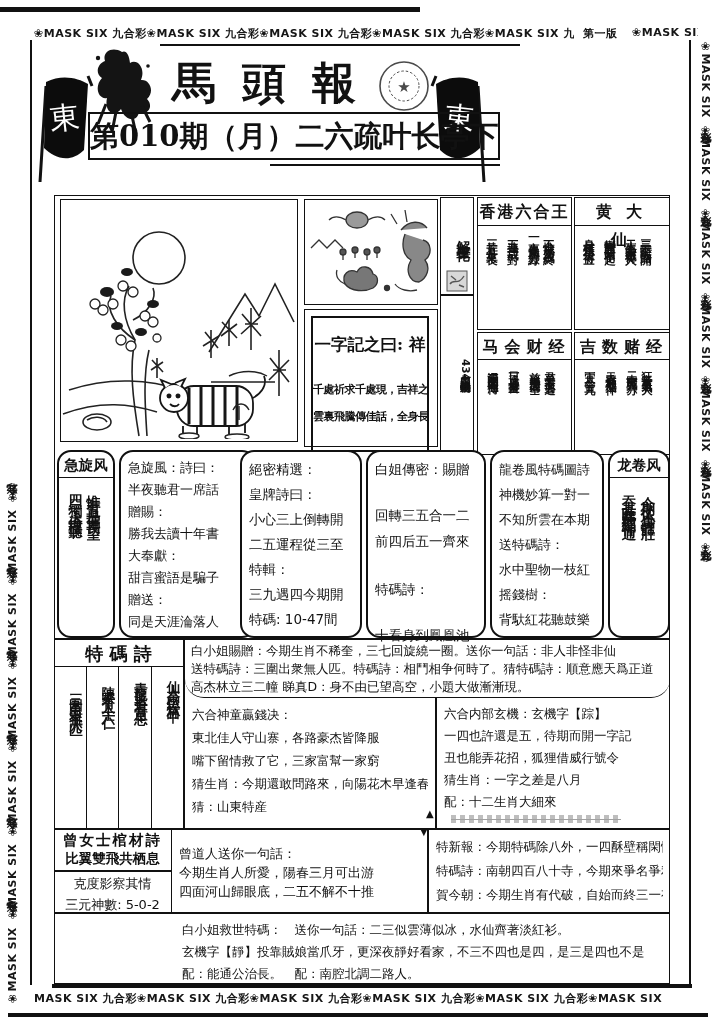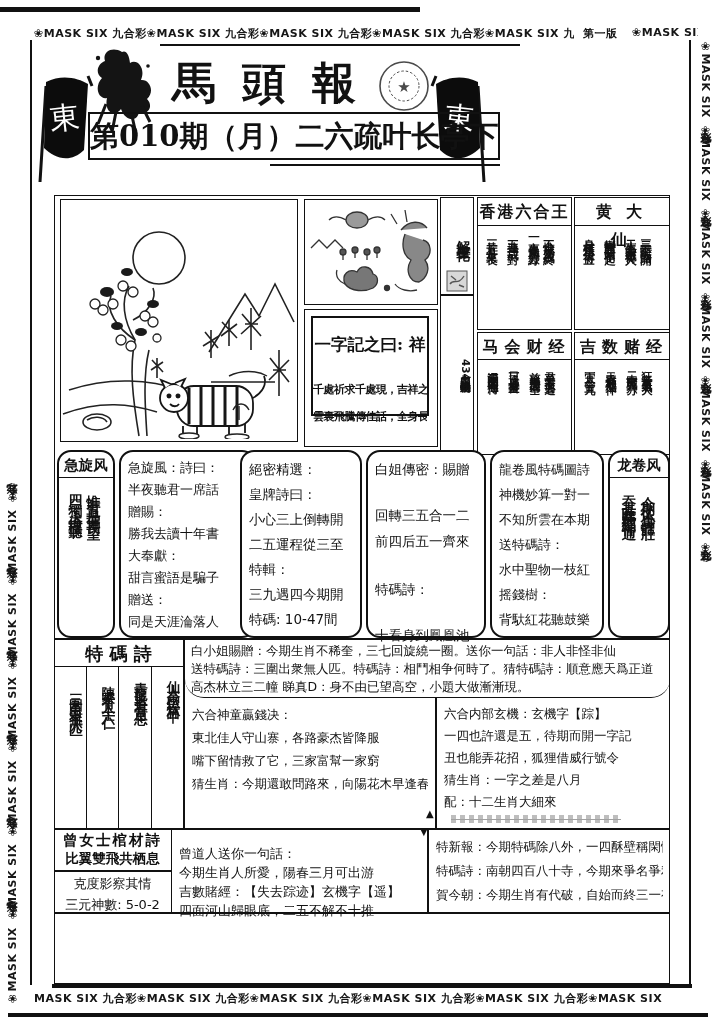--- a/index.html
+++ b/index.html
@@ -146,21 +146,21 @@
         <path d="M40,84 C36,74 44,68 52,72 C56,64 66,66 68,74 C74,76 74,84 68,88 C60,92 46,92 40,84 Z" fill="#777"></path>
         <path d="M40,84 C34,82 30,76 32,70"></path>
         <circle cx="82" cy="88" r="2.5" fill="#333"></circle>
         <path d="M96,30 C104,20 116,20 122,28 M100,34 C96,44 98,56 106,60 C100,70 104,82 114,82 C122,78 126,68 120,60 C128,54 126,42 118,40" fill="#888"></path>
         <path d="M92,24 L86,14 M102,22 L100,10 M112,90 C104,92 94,90 90,84"></path>
       </g>
     </svg>
   </div>
 
   <div class="abs thinbox" style="left:304px;top:309px;width:134px;height:138px;">
-    <div class="abs" style="left:6px;top:6px;width:118px;height:100px;border:2.5px solid #111;box-sizing:border-box;">
+    <div class="abs" style="left:6px;top:6px;width:118px;height:136px;border:2.5px solid #111;box-sizing:border-box;">
       <div class="serif b ln" style="font-size:16.5px;text-align:center;margin-top:16px;">一字記之曰: 祥</div>
       <div class="serif b ln" style="font-size:11px;text-align:center;margin-top:26px;letter-spacing:-0.5px;">千處祈求千處現，吉祥之物現呈祥</div>
       <div class="serif b ln" style="font-size:11px;text-align:center;margin-top:12px;letter-spacing:-0.5px;">雲裏飛騰傳佳話，全身長毛白又白</div>
     </div>
   </div>
 
   <div class="abs thinbox" style="left:440px;top:197px;width:34px;height:258px;">
     <div class="vtx serif b" style="font-size:14px;margin:6px auto 0;letter-spacing:4px;height:62px;text-align:center;width:100%;">解畫佬</div>
     <svg width="22" height="22" viewBox="0 0 22 22" style="display:block;margin:4px auto 2px;">
       <rect x="1" y="1" width="20" height="20" fill="#d8d8d8" stroke="#555"></rect>
@@ -275,20 +275,21 @@
     <div class="abs" style="left:131px;top:0;width:485px;height:58px;border-bottom:1.5px solid #111;box-sizing:border-box;padding:2px 6px;font-size:12.5px;line-height:18px;border-radius:19px;">
       <div class="ln">白小姐賜贈：今期生肖不稀奎，三七回旋繞一圈。送你一句話：非人非怪非仙</div>
       <div class="ln">送特碼詩：三圍出衆無人匹。特碼詩：相鬥相争何時了。猜特碼詩：順意應天爲正道</div>
       <div class="ln">高杰林立三二幢 睇真D：身不由已望高空，小題大做漸漸現。</div>
     </div>
     <div class="abs cellpad" style="left:131px;top:58px;width:252px;height:130px;border-right:2px solid #111;box-sizing:border-box;font-size:12.5px;line-height:23px;">
       <div class="ln">六合神童贏錢决：</div>
       <div class="ln">東北佳人守山寨，各路豪杰皆降服</div>
       <div class="ln">嘴下留情救了它，三家富幫一家窮</div>
       <div class="ln">猜生肖：今期還敢問路來，向陽花木早逢春</div>
+      <div class="ln">猜：山東特産</div>
     </div>
     <div class="abs cellpad" style="left:383px;top:58px;width:233px;height:130px;font-size:12.5px;line-height:22px;">
       <div class="ln">六合内部玄機：玄機字【踪】</div>
       <div class="ln">一四也許還是五，待期而開一字記</div>
       <div class="ln">丑也能弄花招，狐狸借威行號令</div>
       <div class="ln">猜生肖：一字之差是八月</div>
       <div class="ln">配：十二生肖大細來</div>
       <div class="abs redacted" style="left:14px;top:117px;width:170px;height:8px;"></div>
     </div>
     <div class="abs" style="left:372px;top:168px;font-size:10px;">▲</div>
@@ -298,27 +299,31 @@
     <div class="abs" style="left:0;top:0;width:118px;height:82px;border-right:1.5px solid #111;box-sizing:border-box;text-align:center;">
       <div class="serif b ln" style="font-size:14.5px;letter-spacing:2px;margin-top:1px;">曾女士棺材詩</div>
       <div class="serif b ln" style="font-size:13.5px;">比翼雙飛共栖息</div>
       <div class="hr" style="width:100%;height:1.5px;margin-top:2px;"></div>
       <div class="ln" style="font-size:13px;margin-top:3px;">克度影察其情</div>
       <div class="ln" style="font-size:13px;margin-top:3px;">三元神數: 5-0-2</div>
     </div>
     <div class="abs cellpad" style="left:118px;top:0;width:255px;height:66px;font-size:13px;line-height:19px;padding-top:14px;">
       <div class="ln">曾道人送你一句話：</div>
       <div class="ln">今期生肖人所愛，陽春三月可出游</div>
-      <div class="ln">吉數賭經：【失去踪迹】玄機字【遥】</div>
       <div class="ln">四面河山歸眼底，二五不解不十推</div>
     </div>
     <div class="abs cellpad" style="left:373px;top:0;width:243px;height:82px;border-left:2px solid #111;box-sizing:border-box;font-size:12.5px;line-height:24px;">
       <div class="ln">特新報：今期特碼除八外，一四酥壁稱閑情</div>
       <div class="ln">特碼詩：南朝四百八十寺，今期來爭名爭利</div>
       <div class="ln">賀今朝：今期生肖有代破，自始而終三一有</div>
     </div>
     <div class="abs" style="left:366px;top:-4px;font-size:10px;">▼</div>
   </div>
 
   <div class="abs" style="left:54px;top:914px;width:616px;height:70px;box-sizing:border-box;">
+    <div class="abs cellpad" style="left:121px;top:0;width:495px;height:70px;font-size:12.5px;line-height:22px;">
+      <div class="ln">白小姐救世特碼：　送你一句話：二三似雲薄似冰，水仙齊著淡紅衫。</div>
+      <div class="ln">玄機字【靜】投靠賊娘當爪牙，更深夜靜好看家，不三不四也是四，是三是四也不是</div>
+      <div class="ln">配：能通公治長。　配：南腔北調二路人。</div>
+    </div>
   </div>
 
 </div>
 
 </body></html>

